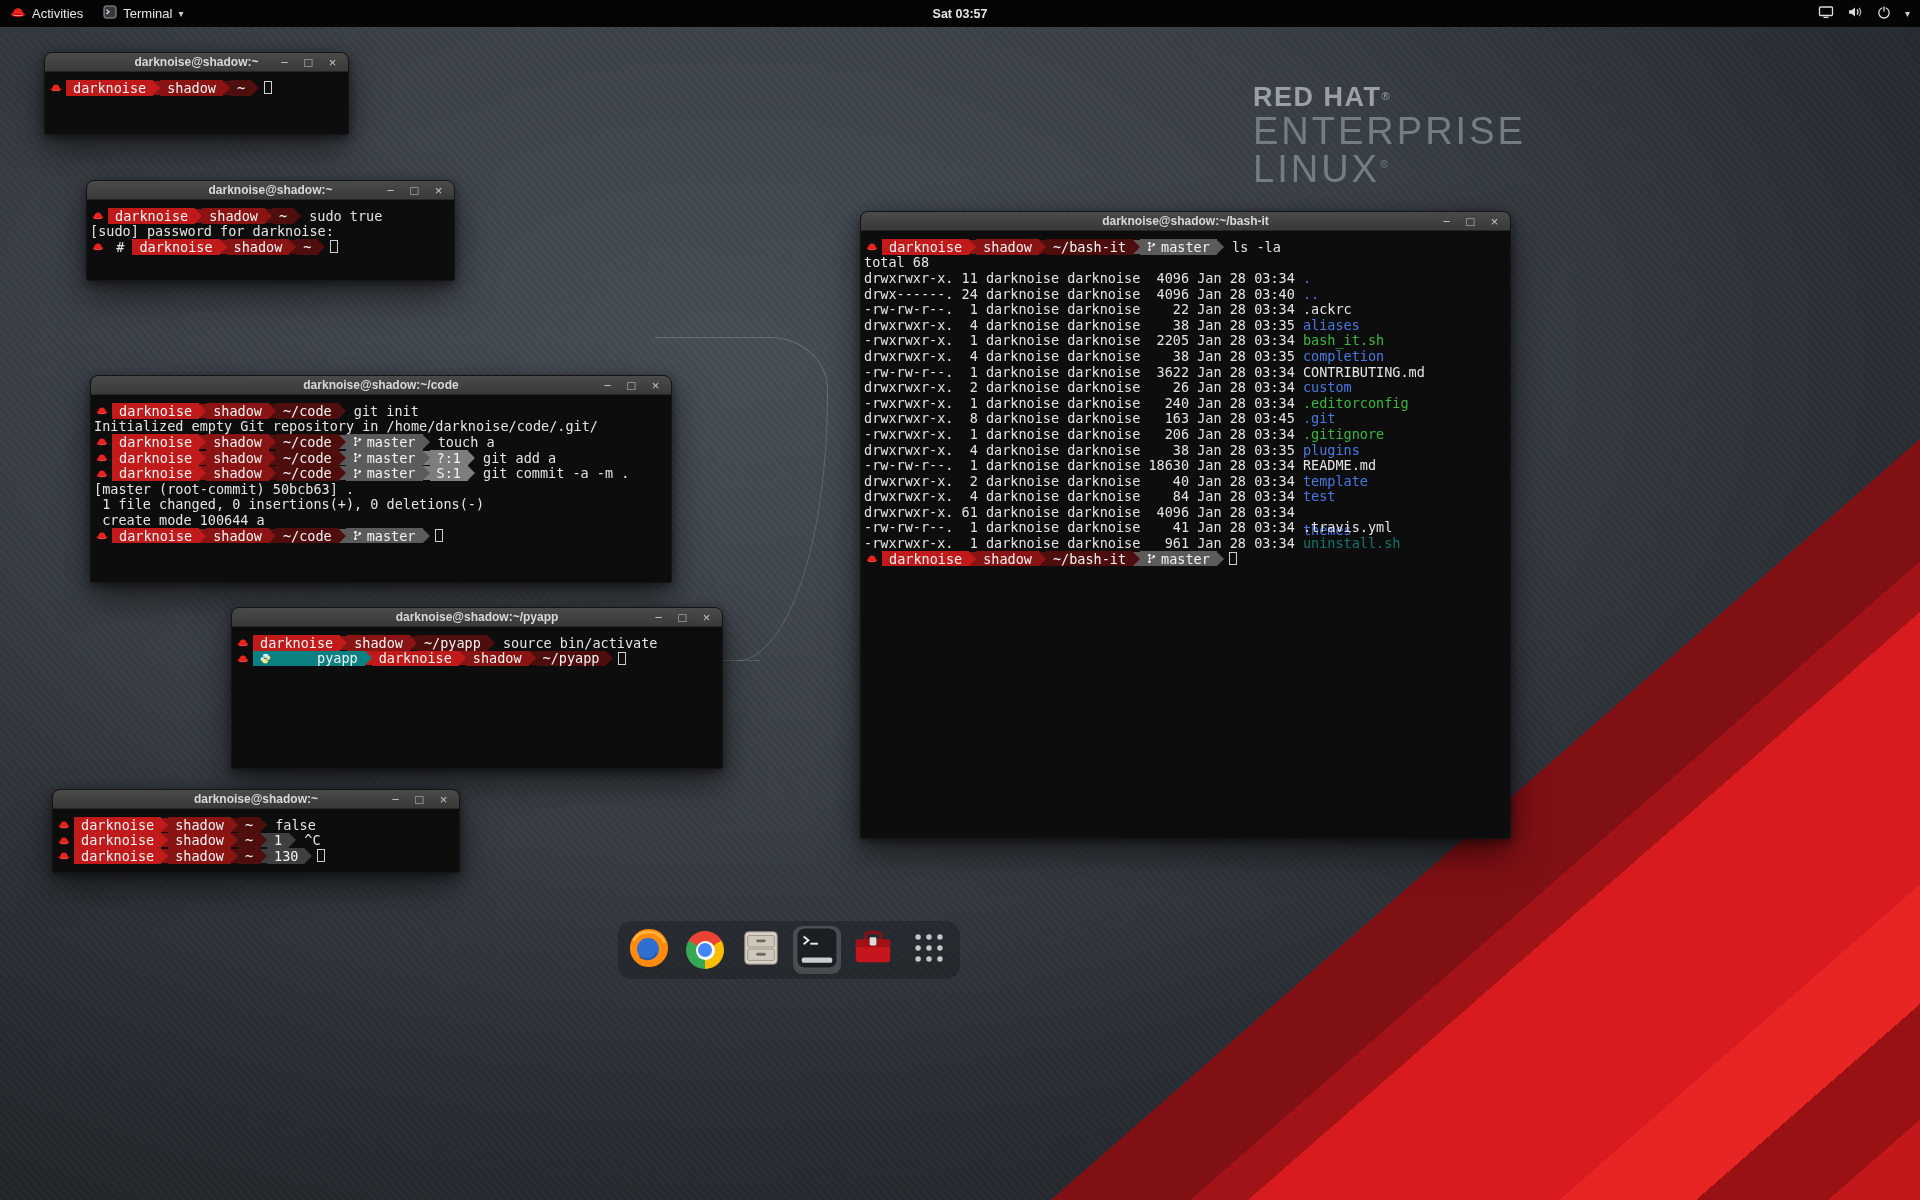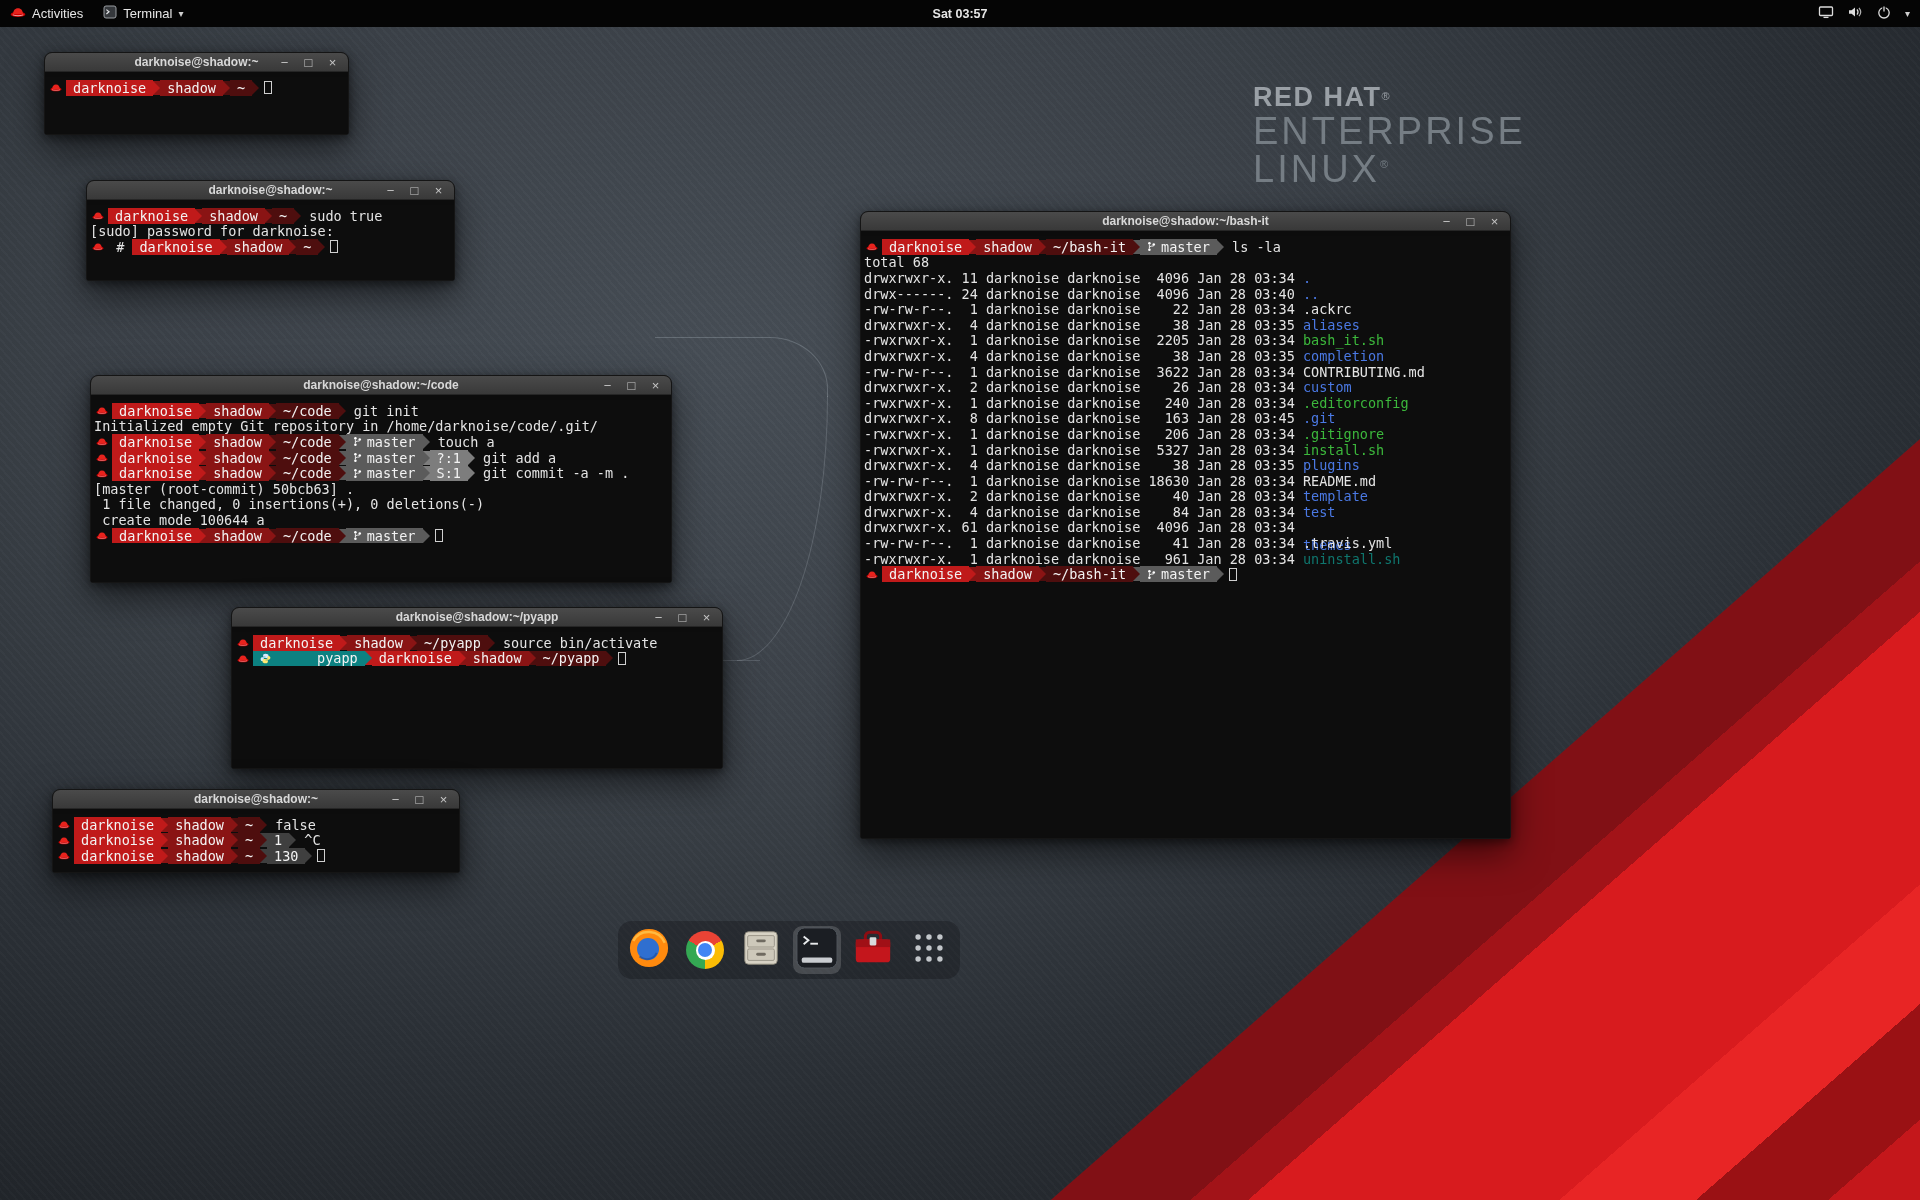--- a/index.html
+++ b/index.html
@@ -316,21 +316,20 @@
       <div class="term-line"><span class="ttext">drwx------. 24 darknoise darknoise  4096 Jan 28 03:40 </span><span class="ttext" style="color: rgb(75, 121, 228);">..</span></div>
       <div class="term-line"><span class="ttext">-rw-rw-r--.  1 darknoise darknoise    22 Jan 28 03:34 .ackrc</span></div>
       <div class="term-line"><span class="ttext">drwxrwxr-x.  4 darknoise darknoise    38 Jan 28 03:35 </span><span class="ttext" style="color: rgb(75, 121, 228);">aliases</span></div>
       <div class="term-line"><span class="ttext">-rwxrwxr-x.  1 darknoise darknoise  2205 Jan 28 03:34 </span><span class="ttext" style="color: rgb(60, 184, 60);">bash_it.sh</span></div>
       <div class="term-line"><span class="ttext">drwxrwxr-x.  4 darknoise darknoise    38 Jan 28 03:35 </span><span class="ttext" style="color: rgb(75, 121, 228);">completion</span></div>
       <div class="term-line"><span class="ttext">-rw-rw-r--.  1 darknoise darknoise  3622 Jan 28 03:34 CONTRIBUTING.md</span></div>
       <div class="term-line"><span class="ttext">drwxrwxr-x.  2 darknoise darknoise    26 Jan 28 03:34 </span><span class="ttext" style="color: rgb(75, 121, 228);">custom</span></div>
       <div class="term-line"><span class="ttext">-rwxrwxr-x.  1 darknoise darknoise   240 Jan 28 03:34 </span><span class="ttext" style="color: rgb(60, 184, 60);">.editorconfig</span></div>
       <div class="term-line"><span class="ttext">drwxrwxr-x.  8 darknoise darknoise   163 Jan 28 03:45 </span><span class="ttext" style="color: rgb(75, 121, 228);">.git</span></div>
       <div class="term-line"><span class="ttext">-rwxrwxr-x.  1 darknoise darknoise   206 Jan 28 03:34 </span><span class="ttext" style="color: rgb(60, 184, 60);">.gitignore</span></div>
-      <div class="term-line"><span class="ttext">-rwxrwxr-x.  1 darknoise darknoise  5327 Jan 28 03:34 </span><span class="ttext" style="color: rgb(60, 184, 60);">install.sh</span></div>
       <div class="term-line"><span class="ttext">drwxrwxr-x.  4 darknoise darknoise    38 Jan 28 03:35 </span><span class="ttext" style="color: rgb(75, 121, 228);">plugins</span></div>
       <div class="term-line"><span class="ttext">-rw-rw-r--.  1 darknoise darknoise 18630 Jan 28 03:34 README.md</span></div>
       <div class="term-line"><span class="ttext">drwxrwxr-x.  2 darknoise darknoise    40 Jan 28 03:34 </span><span class="ttext" style="color: rgb(75, 121, 228);">template</span></div>
       <div class="term-line"><span class="ttext">drwxrwxr-x.  4 darknoise darknoise    84 Jan 28 03:34 </span><span class="ttext" style="color: rgb(75, 121, 228);">test</span></div>
       <div class="term-line"><span class="ttext">drwxrwxr-x. 61 darknoise darknoise  4096 Jan 28 03:34 </span><span class="ttext" style="color: rgb(75, 121, 228); margin-top: 36px;">themes</span></div>
       <div class="term-line"><span class="ttext">-rw-rw-r--.  1 darknoise darknoise    41 Jan 28 03:34 .travis.yml</span></div>
       <div class="term-line"><span class="ttext">-rwxrwxr-x.  1 darknoise darknoise   961 Jan 28 03:34 </span><span class="ttext" style="color: #0f766e;">uninstall.sh</span></div>
       <div class="term-line"><span class="hat"><svg viewBox="0 0 20 14" width="12" height="9">
             <ellipse cx="10" cy="10" rx="9.2" ry="3.4" fill="#cc0000"></ellipse>
             <path d="M3.8 9.6C3.8 5 6 2.2 10 2.2s6.2 2.8 6.2 7.4" fill="#e8231d"></path>

